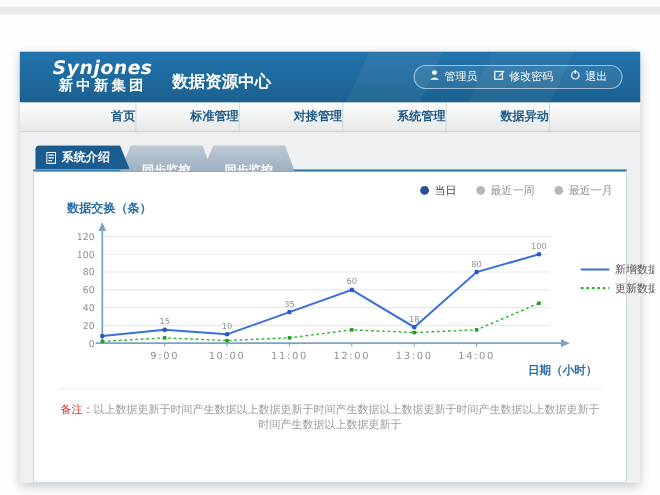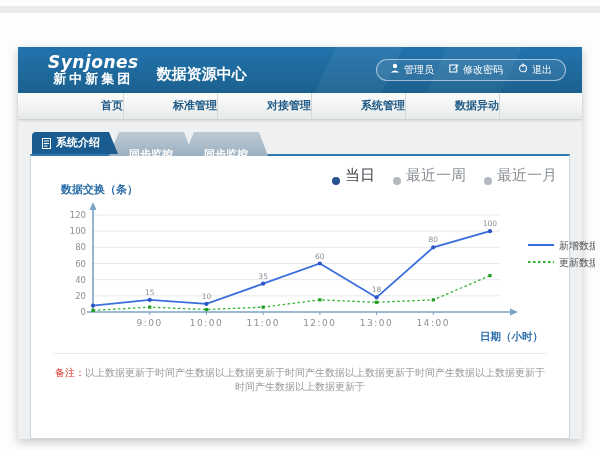--- a/index.html
+++ b/index.html
@@ -61,21 +61,21 @@
     clip-path:polygon(10px 0,calc(100% - 9px) 0,100% 100%,0 100%); margin-left:-9px;
   }
   .tab.inactive.t1 { z-index:2; }
   .tab.inactive.t2 { z-index:1; }
 
   .panel {
     background:#fff; border:1px solid #c9d6de; border-top:2px solid #3077ad;
     position:relative; padding-bottom:44px; min-height:270px;
   }
   .filters { position:absolute; top:10px; right:12px; display:flex; gap:18px; align-items:center; }
-  .radio { display:flex; align-items:flex-end; gap:5px; font-size:15px; color:#8a8f94; cursor:pointer; }
+  .radio { display:flex; align-items:center; gap:5px; font-size:10px; color:#8a8f94; cursor:pointer; }
   .radio .dot { width:8px; height:8px; border-radius:50%; background:#b3b8bd; }
   .radio.selected .dot { background:#27508f; }
   .radio.selected .lbl { color:#3a3f44; }
 
   .ylabel { margin:26px 0 0 30px; font-size:11px; color:#2a6da9; font-weight:bold; }
   #chart { display:block; margin:2px 0 0 8px; }
   .note {
     margin:4px 22px 0; border-top:1px solid #ececec; padding-top:12px;
     text-align:center; font-size:10px; color:#9a9a9a; line-height:1.4;
   }

